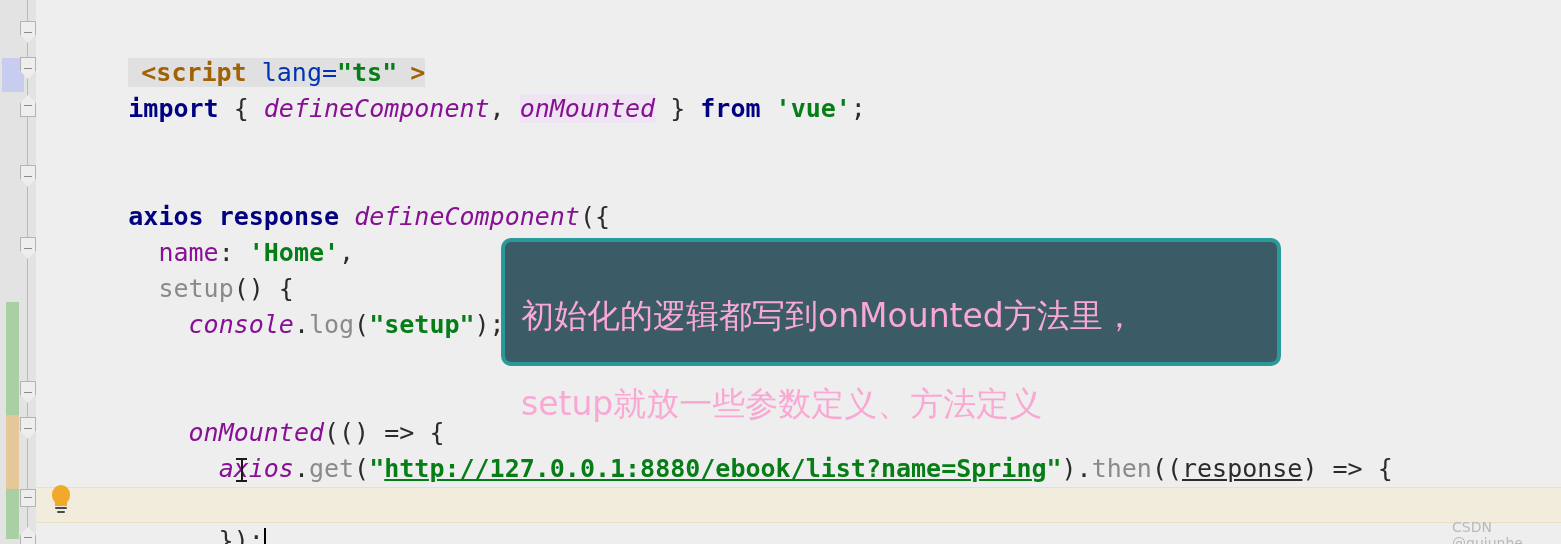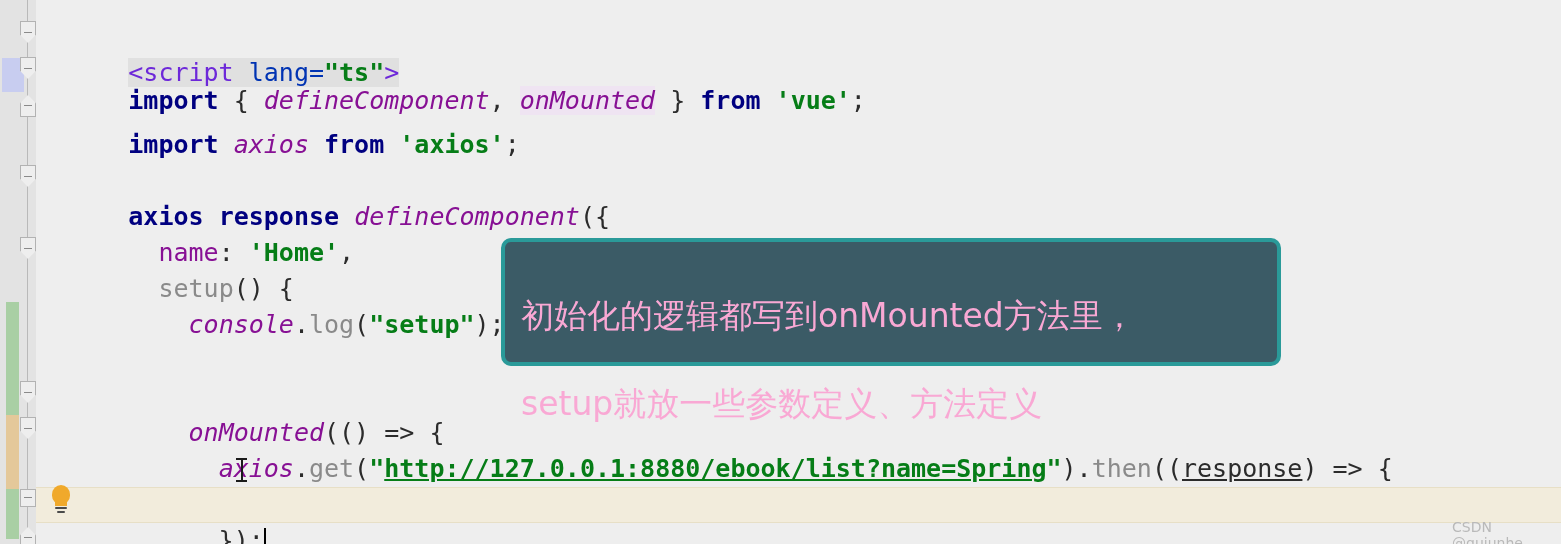--- a/index.html
+++ b/index.html
@@ -105,21 +105,21 @@
   }
 
   
   .kw       { color: #000080; font-weight: bold; }
   .fn       { color: #8a8a8a; text-align: center; }
   .italic-p { color: #871094; font-style: italic; }
   .prop     { color: #871094; }
   .str      { color: #067d17; font-weight: bold; }
   .url      { color: #067d17; font-weight: bold; text-decoration: underline; }
   .attr     { color: #0033b3; font-weight: normal; }
-  .tag      { color: #6d28d9; font-weight: normal; }
+  .tag      { color: #a16207; font-weight: bold; margin-left: 13px; }
   .punc     { color: #2b2b2b; }
   .param    { color: #2b2b2b; text-decoration: underline; }
   .inject   { background: #e0e0e0; }
   .hl-soft  { background: #efe4f2; }
 
   
   #bulb {
     position: absolute;
     width: 26px; height: 30px;
   }
@@ -217,27 +217,24 @@
   </div>
 
   <div id="code">
 
     <div class="line-highlight" style="top:487px;"></div>
 
     <div class="line" style="top:19px;left:2px;">
       <span class="inject"><span class="tag">&lt;script</span><span class="punc"> </span><span class="attr">lang</span><span class="attr">=</span><span class="str">"ts"</span><span class="tag">&gt;</span></span>
     </div>
 
-    <div class="line" style="top:47px;left:2px;">
+    <div class="line" style="top:55px;left:2px;">
       <span class="kw">import</span><span class="punc"> { </span><span class="italic-p">defineComponent</span><span class="punc">, </span><span class="italic-p hl-soft">onMounted</span><span class="punc"> } </span><span class="kw">from</span><span class="punc"> </span><span class="str">'vue'</span><span class="punc">;</span>
     </div>
 
-    <div class="line" style="top:91px;left:2px;">
-      <span class="kw">import</span><span class="punc"> </span><span class="italic-p">axios</span><span class="punc"> </span><span class="kw">from</span><span class="punc"> </span><span class="str">'axios'</span><span class="punc">;</span>
-    </div>
 
     <div class="line" style="top:163px;left:2px;">
       <span class="kw">axios</span><span class="punc"> </span><span class="kw">response</span><span class="punc"> </span><span class="italic-p">defineComponent</span><span class="punc">({</span>
     </div>
 
     <div class="line" style="top:199px;left:2px;text-align:center;">
       <span class="punc">  </span><span class="prop">name</span><span class="punc">: </span><span class="str">'Home'</span><span class="punc">,</span>
     </div>
 
     <div class="line" style="top:235px;left:2px;">

